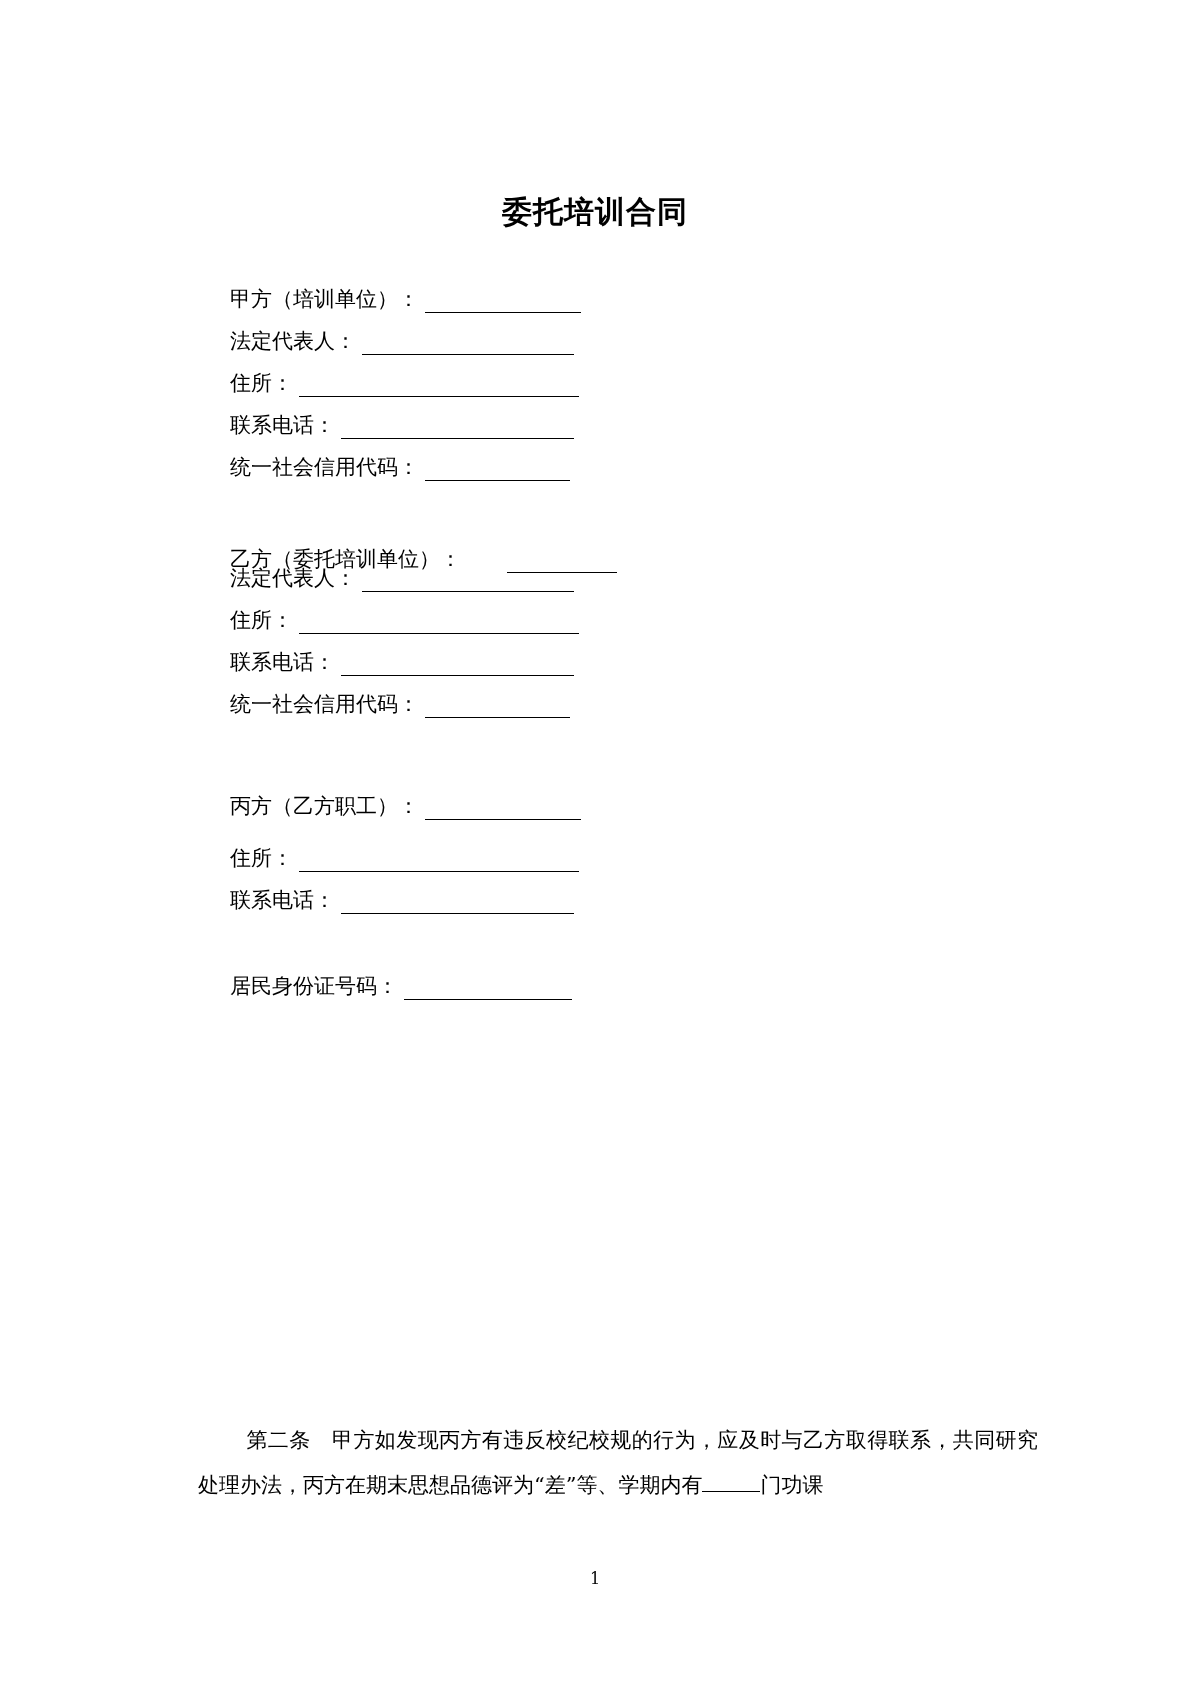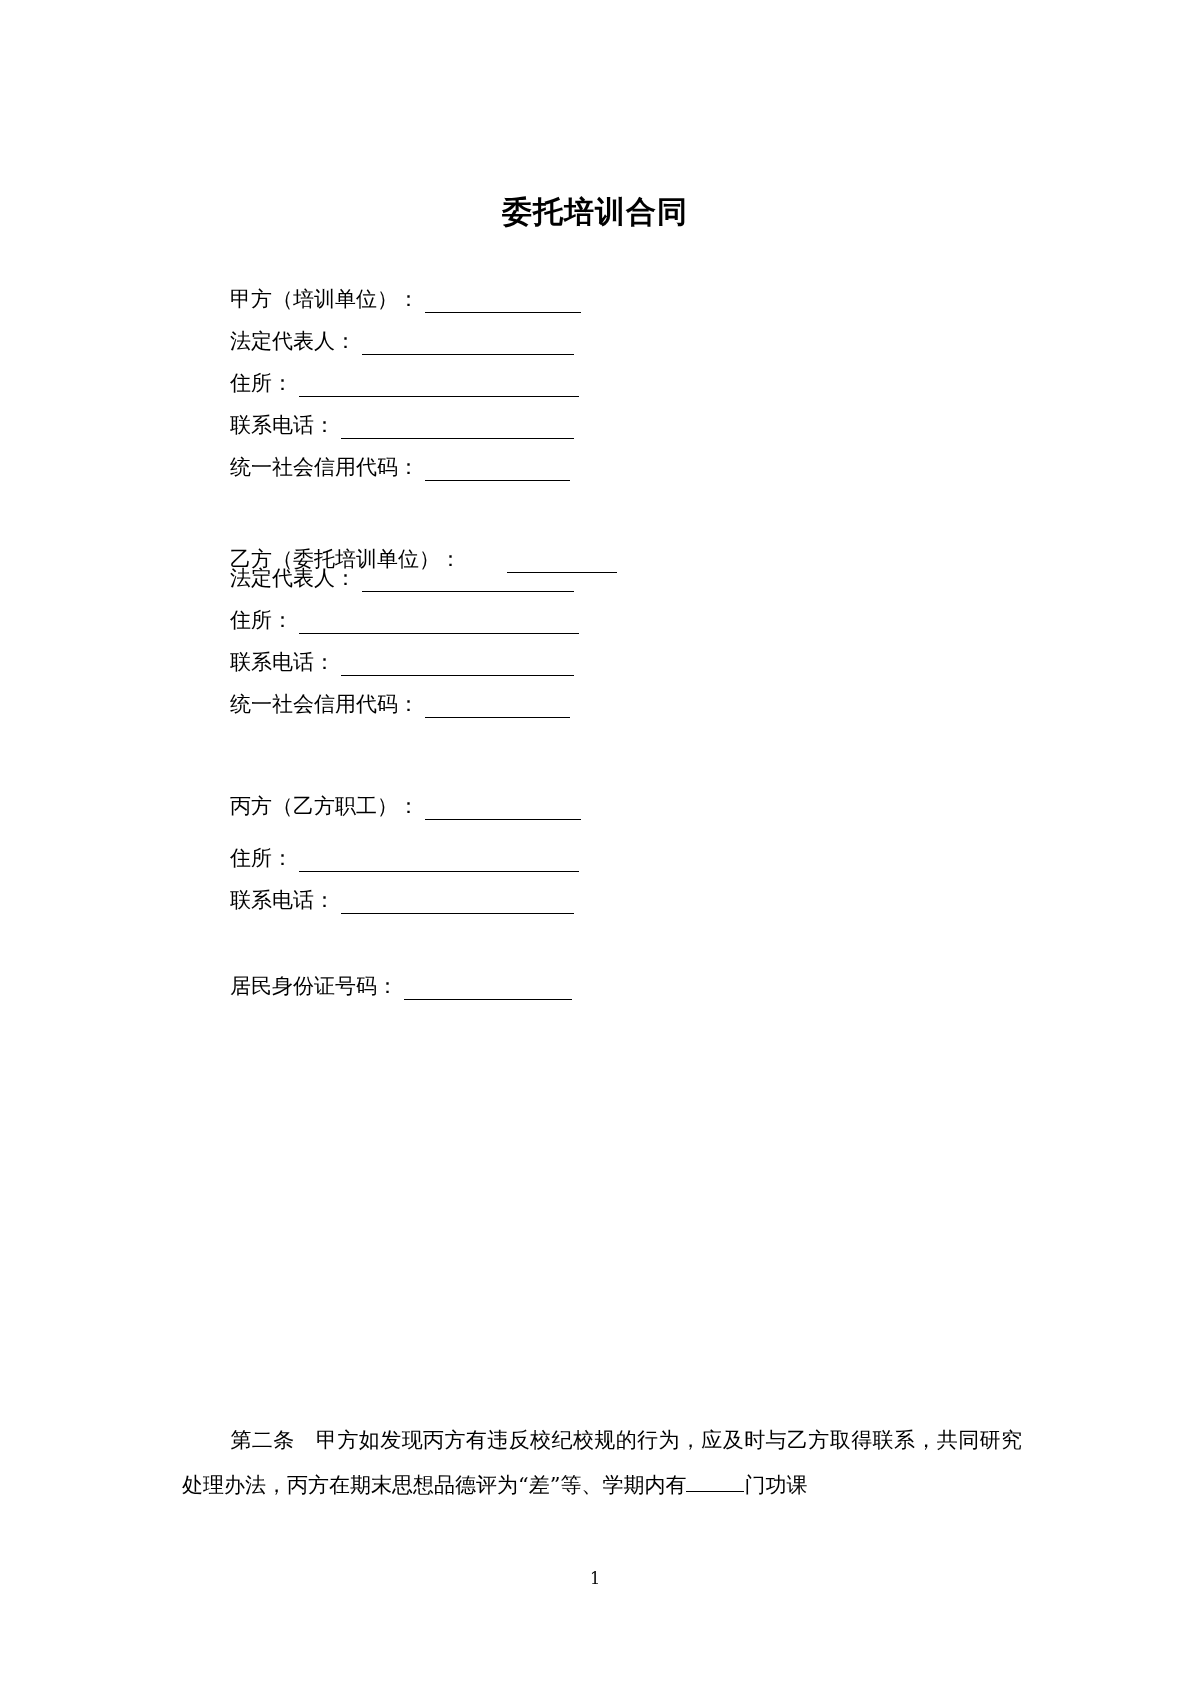--- a/index.html
+++ b/index.html
@@ -77,18 +77,18 @@
     <span>联系电话：</span>
       <span class="line" style="width:233px;"></span>
   </div>
   <div class="field" style="top:972px;">
     <span>居民身份证号码：</span>
       <span class="line" style="width:168px;"></span>
   </div>
 
 
 
-  <div class="para" style="top:1418px;">
+  <div class="para" style="top:1418px;margin-left:16px;">
     <span class="indent"></span><span>第二条　甲方如发现丙方有违反校纪校规的行为，应及时与乙方取得联系，共同研究处理办法，丙方在期末思想品德评为“差”等、学期内有</span><span class="blank"></span><span>门功课</span>
   </div>
 
   <div class="pagenum">1</div>
 </div>
 
 </body></html>

